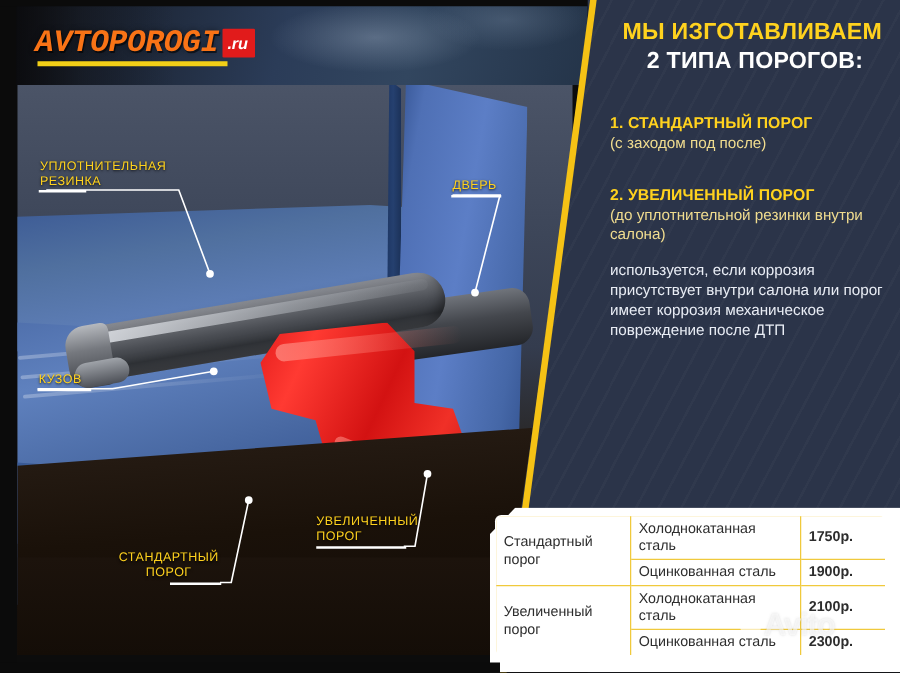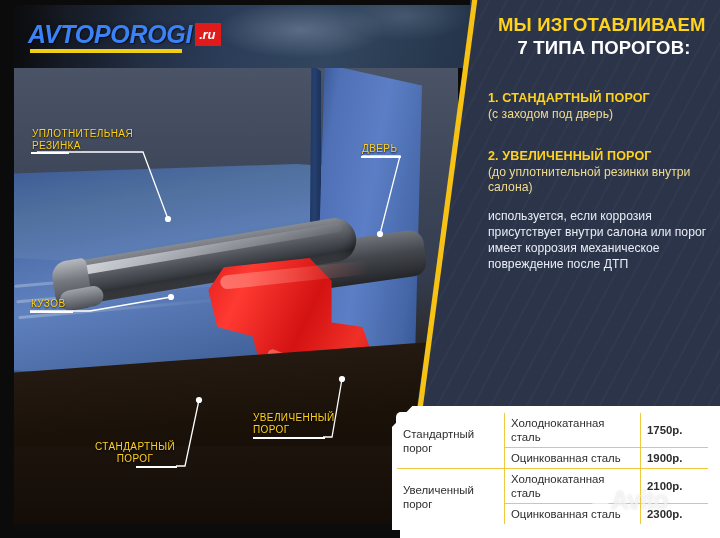--- a/index.html
+++ b/index.html
@@ -347,26 +347,27 @@
     margin-right:2px;
     vertical-align:-1px;
   }
 
   
   #logo{
     position:absolute; left:28px; top:20px; z-index:10;
     display:flex; align-items:center;
   }
   #logo-word{
-    color:#3b82f6;
+    color:#f97316;
     font-weight:bold;
     font-style:italic;
     font-size:25px;
     letter-spacing:-.3px;
     text-shadow: 1px 1px 0 rgba(0,0,0,.55), 0 0 5px rgba(0,0,0,.45);
+    font-family: Liberation Mono, monospace;
   }
   #logo-ru{
     background:#e11b1b;
     color:#ffffff;
     font-weight:bold;
     font-style:italic;
     font-size:13px;
     padding:4px 6px 4px 4px;
     margin-left:3px;
     letter-spacing:-.2px;
@@ -468,25 +469,25 @@
     </div>
     <div id="logo-bar"></div>
   </div>
 
   <div id="navy-wedge"></div>
   <div id="yellow-stripe"></div>
 
   <div id="right-panel">
     <div id="rp-content">
       <div class="rp-h1">МЫ ИЗГОТАВЛИВАЕМ</div>
-      <div class="rp-h2">7 ТИПА ПОРОГОВ:</div>
+      <div class="rp-h2">2 ТИПА ПОРОГОВ:</div>
 
       <div class="rp-block" style="margin-top:30px;">
         <div class="rp-title">1. СТАНДАРТНЫЙ ПОРОГ</div>
-        <div class="rp-sub">(с заходом под дверь)</div>
+        <div class="rp-sub">(с заходом под после)</div>
       </div>
 
       <div class="rp-block" style="margin-top:26px;">
         <div class="rp-title">2. УВЕЛИЧЕННЫЙ ПОРОГ</div>
         <div class="rp-sub">(до уплотнительной резинки внутри салона)</div>
         <div class="rp-body">используется, если коррозия присутствует внутри салона или порог имеет коррозия механическое повреждение после ДТП</div>
       </div>
     </div>
   </div>
 

